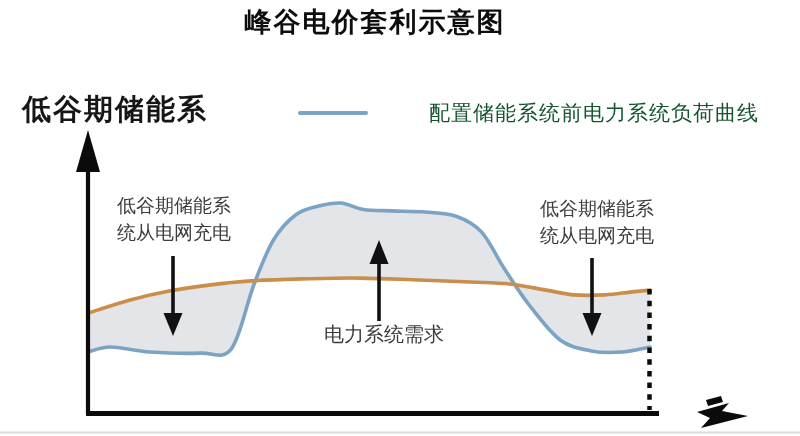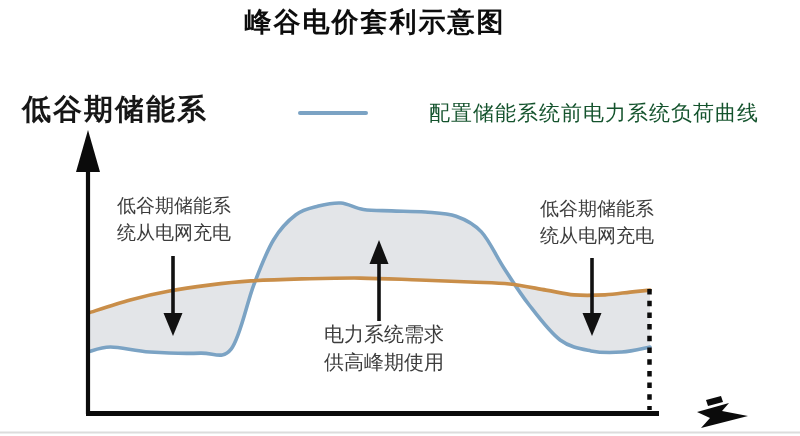--- a/index.html
+++ b/index.html
@@ -54,21 +54,20 @@
     <span>统从电网充电</span>
   </div>
 
   <div class="anno anno-right">
     <span>低谷期储能系</span>
     <span>统从电网充电</span>
   </div>
 
   <div class="anno anno-mid">
     <span>电力系统需求</span>
-    <span>供高峰期使用</span>
   </div>
 
   <svg class="layer" width="800" height="436" viewBox="0 0 800 436">
 
     <path id="band" d="M88.0,352.0C91.7,351.2 100.2,347.0 110.5,347.0C120.8,347.0 134.8,351.0 149.8,352.0C164.8,353.0 186.8,353.6 200.4,353.1C214.0,352.6 222.4,360.3 231.3,348.9C240.2,337.5 246.8,303.0 253.8,284.8C260.8,266.6 266.4,251.7 273.5,240.0C280.5,228.3 288.4,220.4 295.9,214.8C303.4,209.2 310.9,208.1 318.4,206.1C325.9,204.2 333.4,202.5 340.9,203.0C348.4,203.6 354.9,208.2 363.4,209.5C371.8,210.8 381.2,210.5 391.5,210.9C401.8,211.3 414.4,211.1 425.2,212.0C436.0,212.9 446.7,212.9 456.1,216.2C465.5,219.5 473.4,223.2 481.4,231.9C489.4,240.5 495.9,255.8 503.9,268.0C511.8,280.2 519.8,293.0 529.2,305.0C538.5,317.0 549.8,332.3 560.1,340.0C570.4,347.6 580.7,348.9 591.0,350.9C601.3,352.9 612.1,352.7 621.9,352.0C631.7,351.3 645.3,347.8 650.0,347.0L650.0,290.1C646.7,290.4 637.8,291.3 630.3,292.1C622.8,292.9 614.4,294.4 605.0,294.9C595.7,295.3 584.0,295.7 574.1,294.9C564.3,294.1 556.8,291.9 546.0,290.1C535.3,288.3 522.1,285.3 509.5,284.0C496.9,282.6 485.1,282.7 470.2,282.0C455.2,281.3 437.8,280.7 419.6,280.0C401.3,279.4 380.2,278.3 360.6,278.1C340.9,277.9 319.8,278.5 301.6,278.9C283.3,279.4 266.4,279.9 251.0,280.9C235.5,281.9 222.4,283.4 208.8,285.1C195.2,286.8 182.6,288.5 169.5,291.0C156.4,293.4 143.7,296.2 130.2,299.9C116.6,303.6 95.0,310.9 88.0,313.1Z" fill="#e3e5e8"></path>
 
     <path id="curveA" fill="none" stroke-width="3.6" stroke-linecap="round" d="M88.0,352.0C91.7,351.2 100.2,347.0 110.5,347.0C120.8,347.0 134.8,351.0 149.8,352.0C164.8,353.0 186.8,353.6 200.4,353.1C214.0,352.6 222.4,360.3 231.3,348.9C240.2,337.5 246.8,303.0 253.8,284.8C260.8,266.6 266.4,251.7 273.5,240.0C280.5,228.3 288.4,220.4 295.9,214.8C303.4,209.2 310.9,208.1 318.4,206.1C325.9,204.2 333.4,202.5 340.9,203.0C348.4,203.6 354.9,208.2 363.4,209.5C371.8,210.8 381.2,210.5 391.5,210.9C401.8,211.3 414.4,211.1 425.2,212.0C436.0,212.9 446.7,212.9 456.1,216.2C465.5,219.5 473.4,223.2 481.4,231.9C489.4,240.5 495.9,255.8 503.9,268.0C511.8,280.2 519.8,293.0 529.2,305.0C538.5,317.0 549.8,332.3 560.1,340.0C570.4,347.6 580.7,348.9 591.0,350.9C601.3,352.9 612.1,352.7 621.9,352.0C631.7,351.3 645.3,347.8 650.0,347.0" stroke="#7ba3c4"></path>
     <path id="curveB" fill="none" stroke-width="3.6" stroke-linecap="round" d="M88.0,313.1C95.0,310.9 116.6,303.6 130.2,299.9C143.7,296.2 156.4,293.4 169.5,291.0C182.6,288.5 195.2,286.8 208.8,285.1C222.4,283.4 235.5,281.9 251.0,280.9C266.4,279.9 283.3,279.4 301.6,278.9C319.8,278.5 340.9,277.9 360.6,278.1C380.2,278.3 401.3,279.4 419.6,280.0C437.8,280.7 455.2,281.3 470.2,282.0C485.1,282.7 496.9,282.6 509.5,284.0C522.1,285.3 535.3,288.3 546.0,290.1C556.8,291.9 564.3,294.1 574.1,294.9C584.0,295.7 595.7,295.3 605.0,294.9C614.4,294.4 622.8,292.9 630.3,292.1C637.8,291.3 646.7,290.4 650.0,290.1" stroke="#c98e49"></path>
 
     <line x1="88" y1="166" x2="88" y2="414" stroke="#0b0b0b" stroke-width="4.2"></line>

